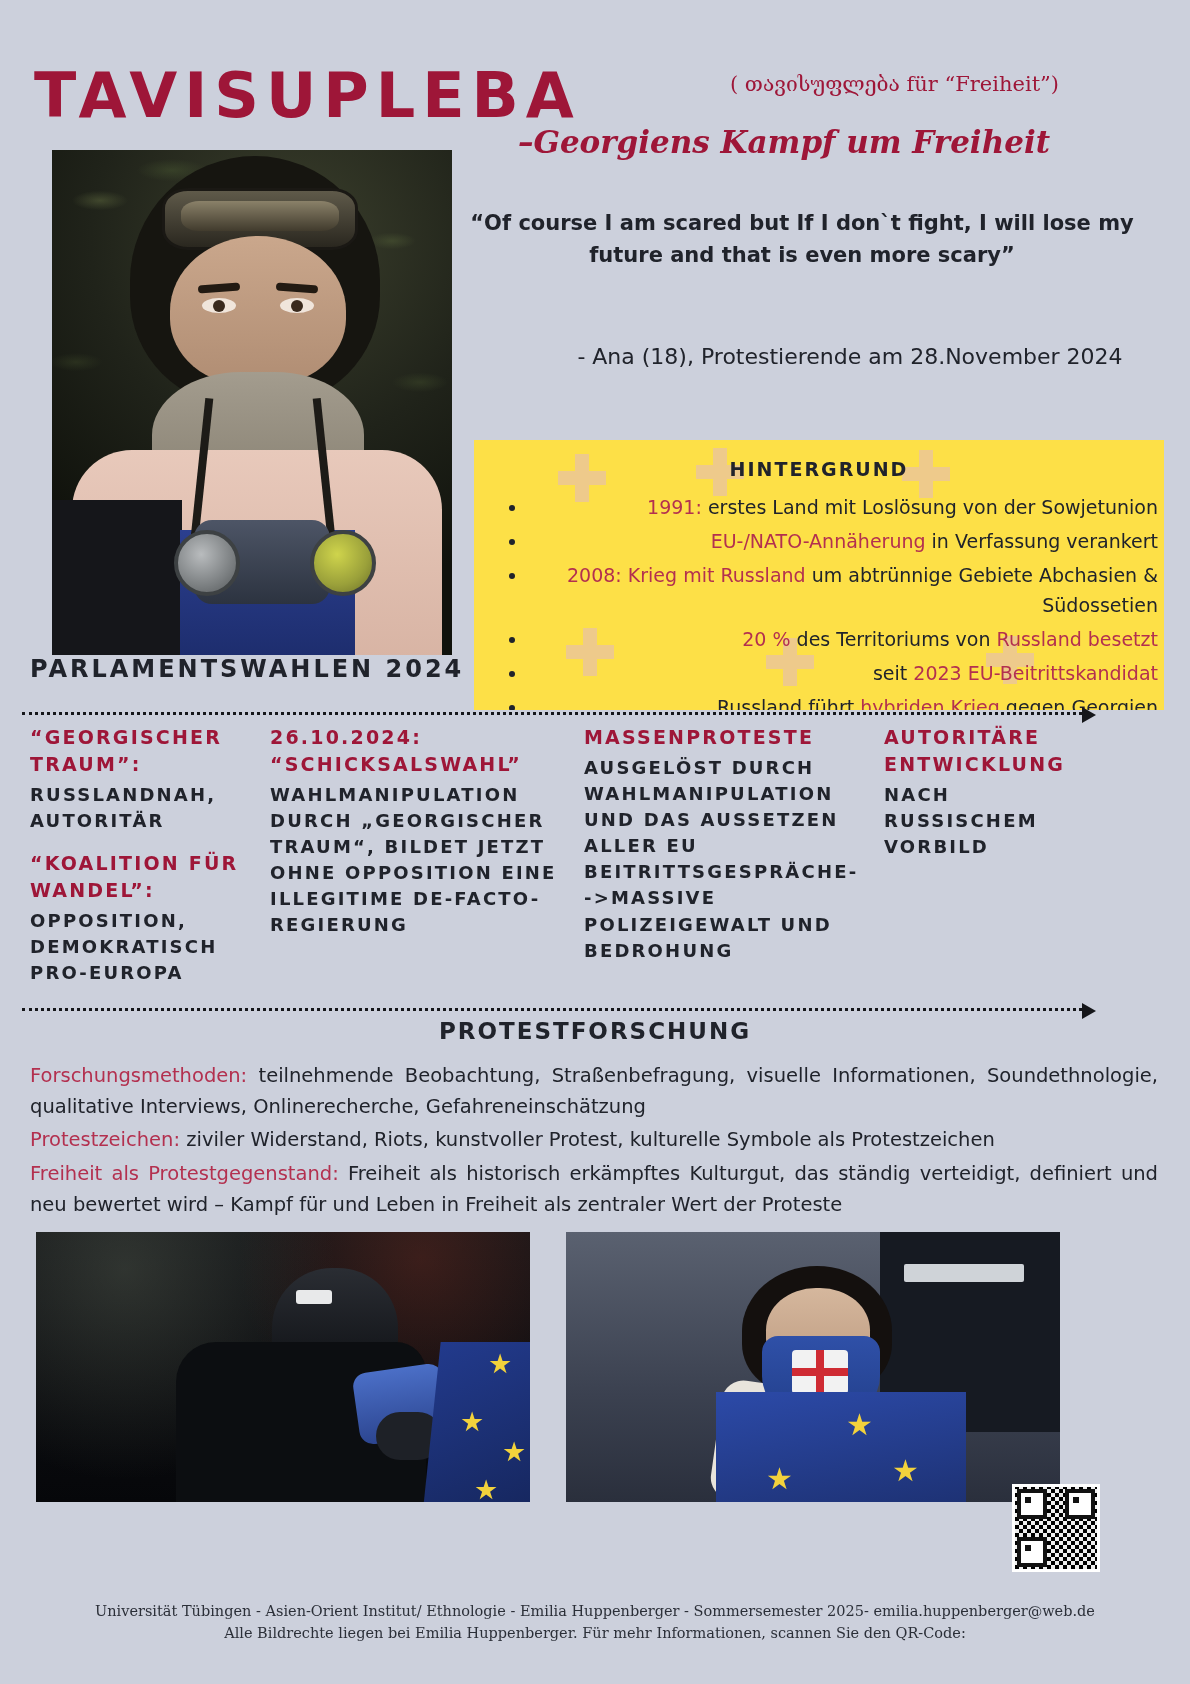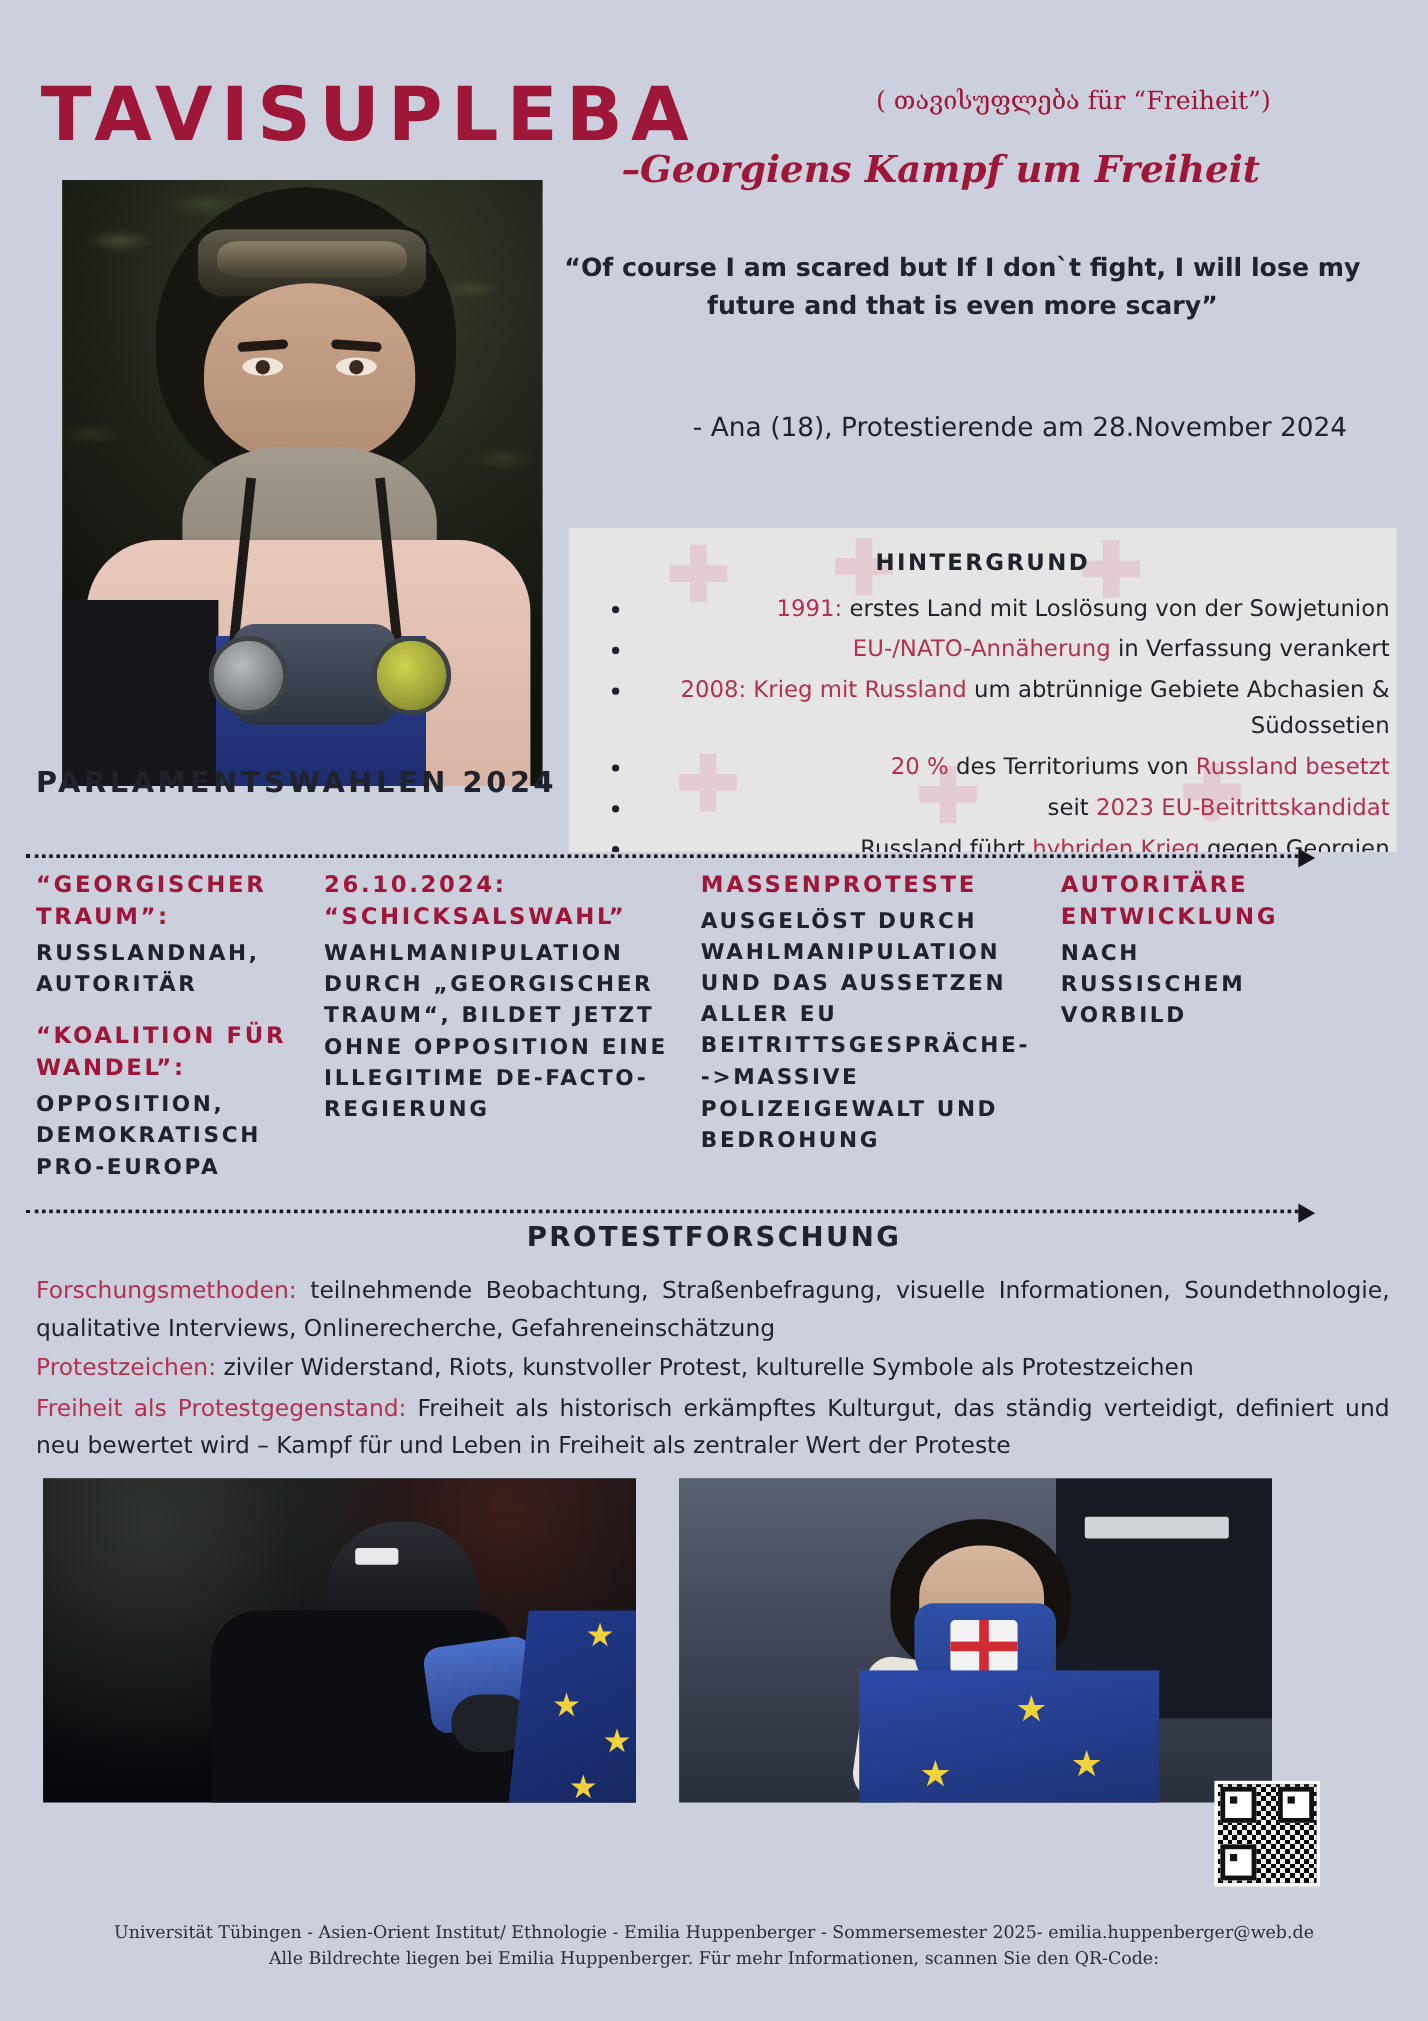--- a/index.html
+++ b/index.html
@@ -214,21 +214,21 @@
     font-size: 22px;
     color: #20232b;
     padding-left: 48px;
   }
 
   
   .hintergrund {
     position: absolute;
     left: 474px; top: 440px;
     width: 690px; height: 270px;
-    background: #e5e5e5;
+    background: #fde047;
     overflow: hidden;
   }
   .cross {
     position: absolute;
     background: transparent;
     opacity: .55;
   }
   .cross i {
     position: absolute;
     background: #e2b9c3;
@@ -254,21 +254,21 @@
     font-size: 19px;
     line-height: 1.62;
     color: #20232b;
   }
   .hg-list li { margin: 0 0 3px 0; text-align: right; }
   .hl { color: #b3304f; }
 
   
   .pw-title {
     position: absolute;
-    left: 30px; top: 638px;
+    left: 30px; top: 655px;
     font-size: 24px;
     font-weight: bold;
     letter-spacing: 3px;
     color: #20232b;
   }
   .arrow-line {
     position: absolute;
     left: 22px;
     width: 1060px;
     height: 2px;

